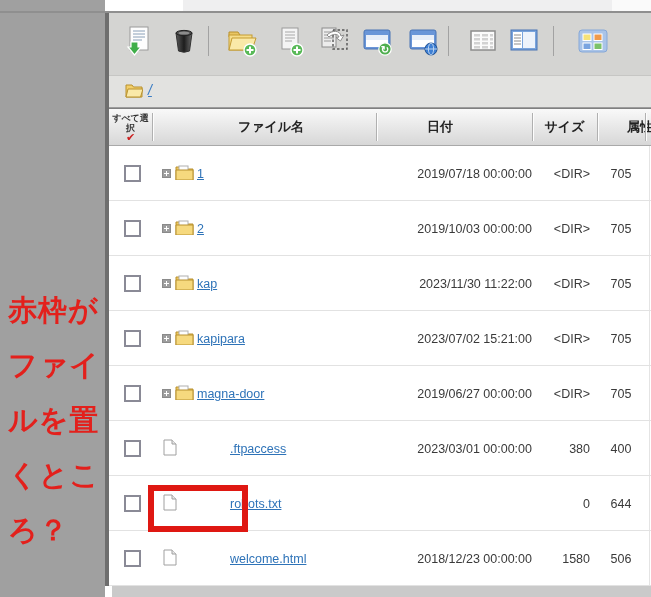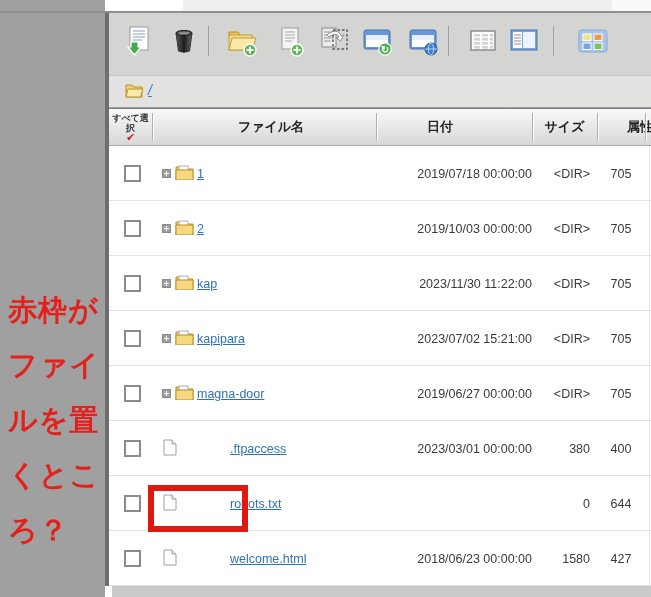--- a/index.html
+++ b/index.html
@@ -369,23 +369,23 @@
 
     </div>
 
     <div class="row">
       <span class="checkbox"></span>
       <span class="row-fileicon"><svg width="14" height="17" viewBox="0 0 14 17">
             <path d="M1 1 h8 l4 4 v11 H1 z" fill="#ffffff" stroke="#a0a0a0"></path>
             <path d="M9 1 v4 h4" fill="#e8e8e8" stroke="#a0a0a0"></path>
           </svg></span>
       <a class="name-link file-name" href="#">welcome.html</a>
-      <span class="cell cell-date">2018/06/23 00:00:00</span>
+      <span class="cell cell-date">2018/12/23 00:00:00</span>
       <span class="cell cell-size">1580</span>
-      <span class="cell cell-attr">427</span>
+      <span class="cell cell-attr">506</span>
 
     </div>
   </div>
 
   <div class="bottombar"></div>
 </div>
 
 <div class="red-box"></div>
 
 </body></html>

